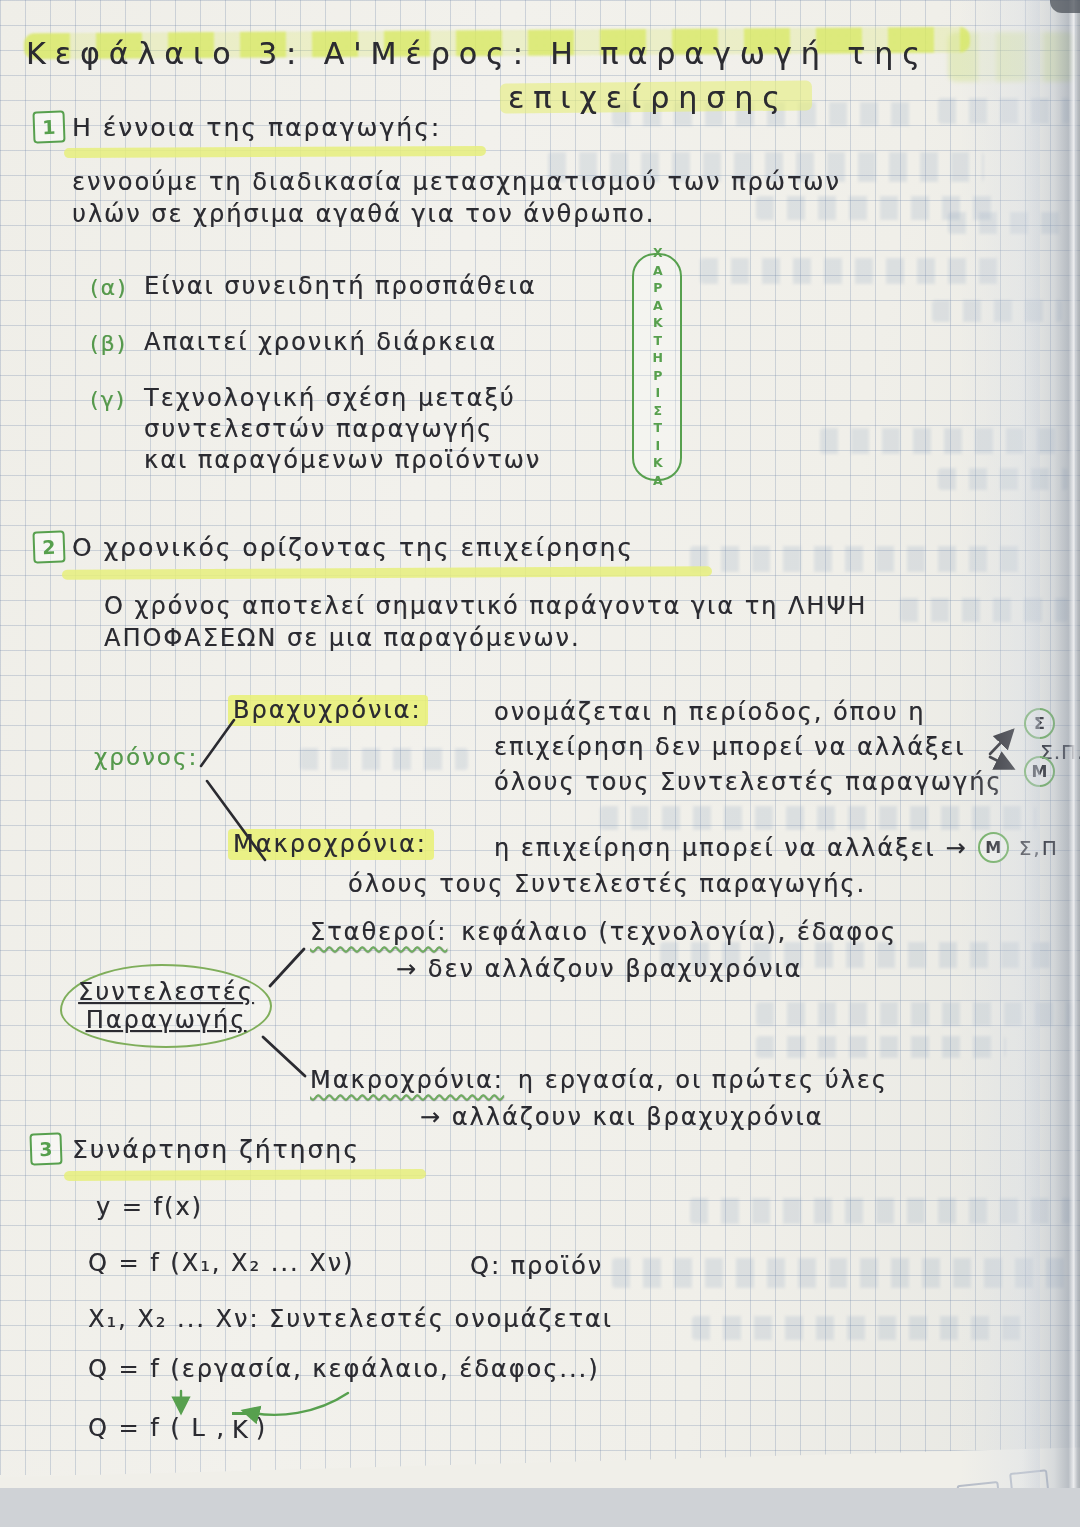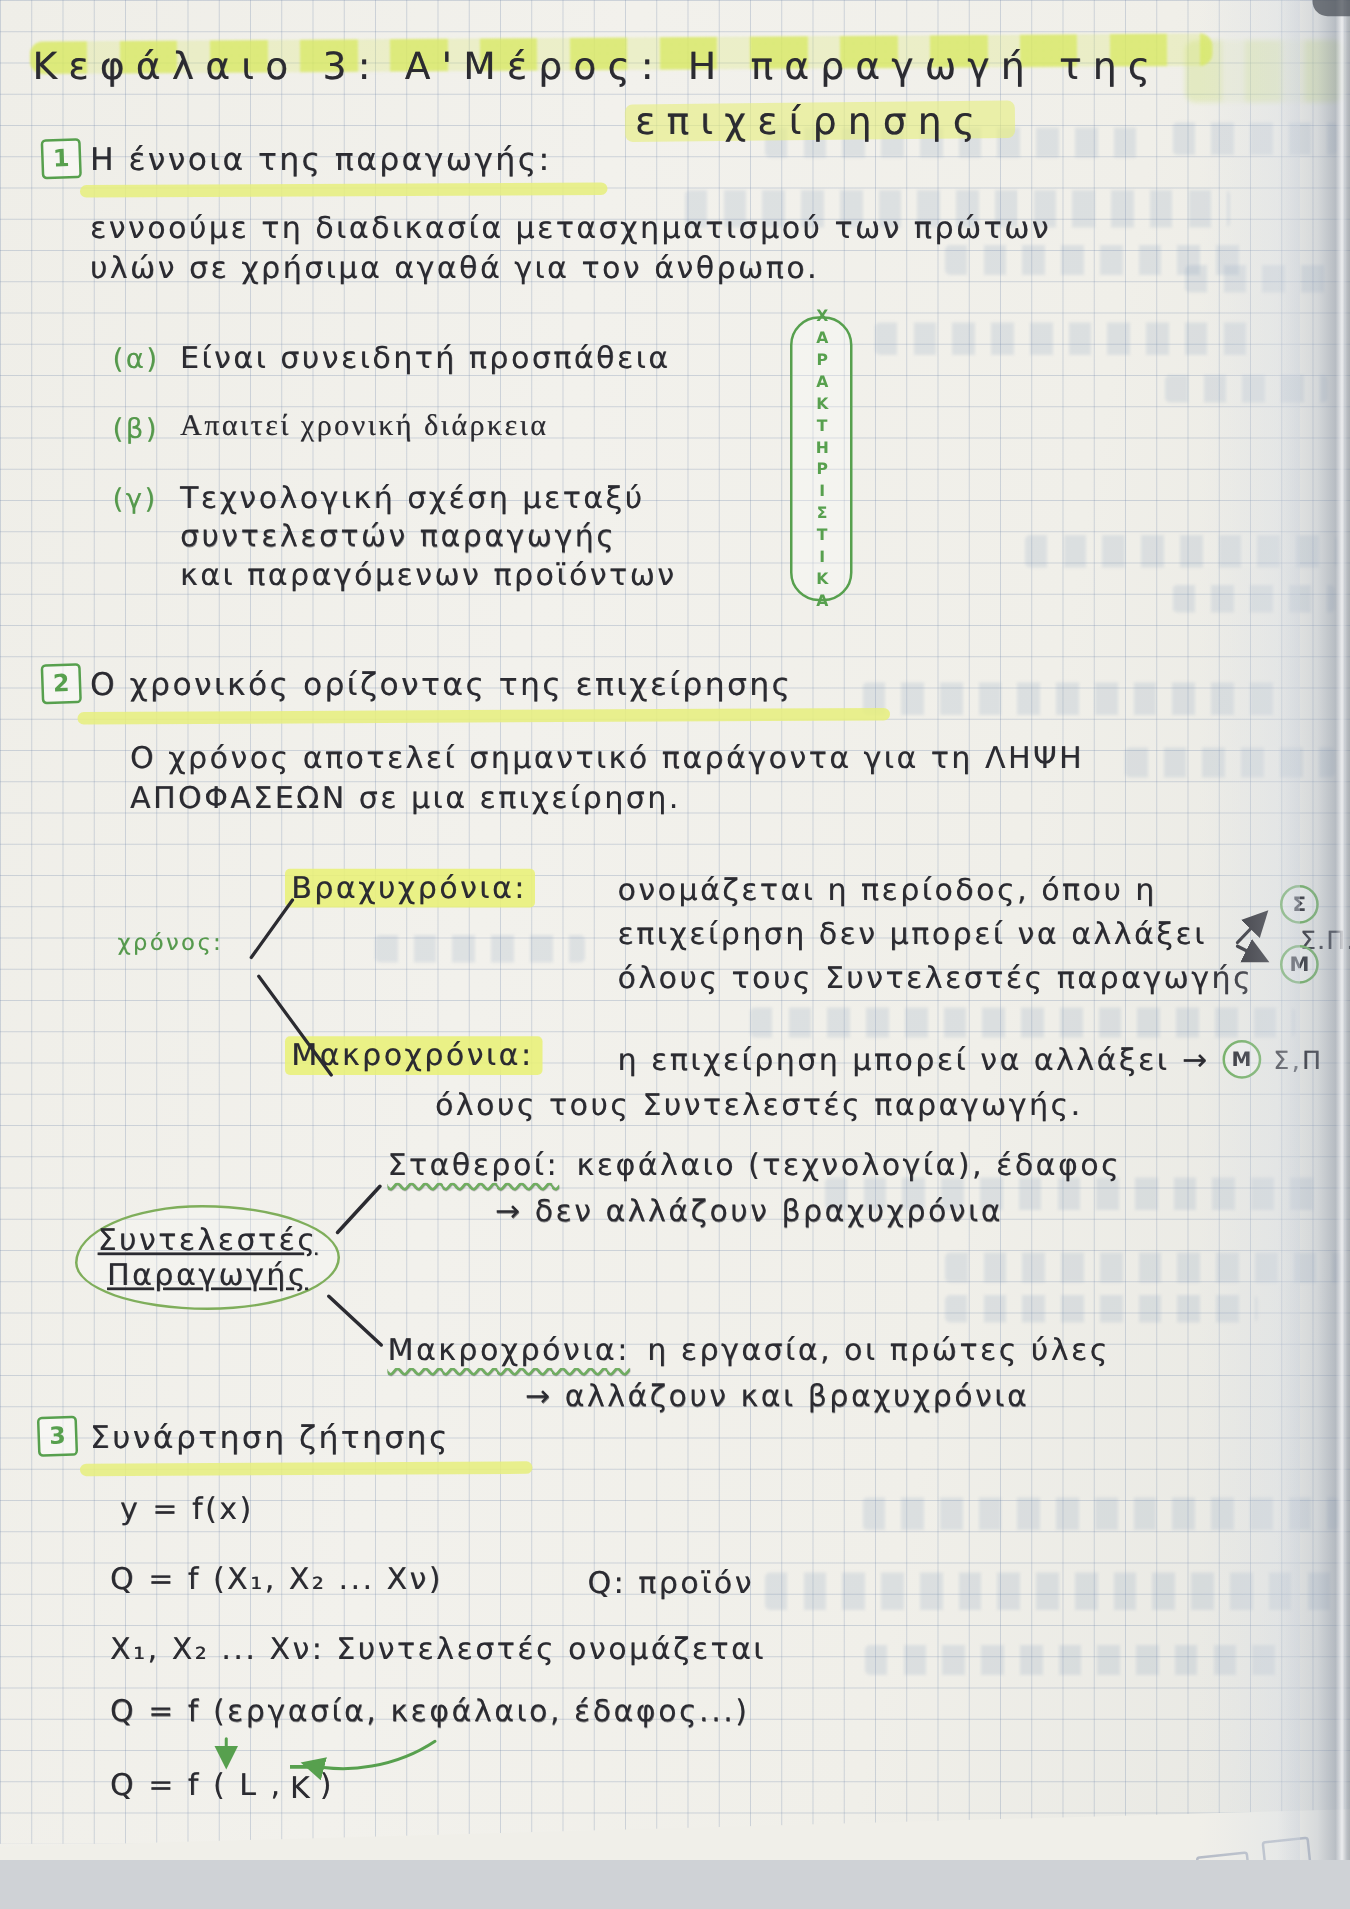--- a/index.html
+++ b/index.html
@@ -97,37 +97,37 @@
 
   <div class="numbox" style="left:33px;top:111px;">1</div>
   <div class="hl-strip" style="left:64px;top:147px;width:422px;height:10px;transform:rotate(-0.3deg);"></div>
   <div class="hw" style="left:72px;top:113px;font-size:25px;">Η έννοια της παραγωγής:</div>
   <div class="hw" style="left:72px;top:168px;">εννοούμε τη διαδικασία μετασχηματισμού των πρώτων</div>
   <div class="hw" style="left:72px;top:200px;">υλών σε χρήσιμα αγαθά για τον άνθρωπο.</div>
 
   <div class="hw green" style="left:90px;top:275px;font-size:22px;">(α)</div>
   <div class="hw" style="left:144px;top:272px;">Είναι συνειδητή προσπάθεια</div>
   <div class="hw green" style="left:90px;top:331px;font-size:22px;">(β)</div>
-  <div class="hw" style="left:144px;top:328px;font-family:Liberation Serif, serif;">Απαιτεί χρονική διάρκεια</div>
+  <div class="hw" style="left:144px;top:328px;">Απαιτεί χρονική διάρκεια</div>
   <div class="hw green" style="left:90px;top:387px;font-size:22px;">(γ)</div>
   <div class="hw" style="left:144px;top:415px;">συντελεστών παραγωγής</div>
   <div class="hw" style="left:144px;top:384px;">Τεχνολογική σχέση μεταξύ</div>
   <div class="hw" style="left:144px;top:446px;">και παραγόμενων προϊόντων</div>
 
   <div class="vbubble">
     <div class="vword">ΧΑΡΑΚΤΗΡΙΣΤΙΚΑ</div>
   </div>
 
   <div class="numbox" style="left:33px;top:531px;">2</div>
   <div class="hl-strip" style="left:62px;top:568px;width:650px;height:10px;transform:rotate(-0.3deg);"></div>
   <div class="hw" style="left:72px;top:533px;font-size:25px;">Ο χρονικός ορίζοντας της επιχείρησης</div>
   <div class="hw" style="left:104px;top:592px;">Ο χρόνος αποτελεί σημαντικό παράγοντα για τη ΛΗΨΗ</div>
-  <div class="hw" style="left:104px;top:624px;">ΑΠΟΦΑΣΕΩΝ σε μια επιχείρηση.</div>
-
-  <div class="hw green" style="left:94px;top:744px;font-size:18px;">χρόνος:</div>
+  <div class="hw" style="left:104px;top:624px;">ΑΠΟΦΑΣΕΩΝ σε μια παραγόμενων.</div>
+
+  <div class="hw green" style="left:94px;top:744px;font-size:23px;">χρόνος:</div>
 
   <div class="hw" style="left:228px;top:696px;">
     <span class="hl-bg">Βραχυχρόνια:</span>
   </div>
   <div class="hw" style="left:494px;top:698px;">ονομάζεται η περίοδος, όπου η</div>
   <div class="hw" style="left:494px;top:733px;">επιχείρηση δεν μπορεί να αλλάξει</div>
   <div class="hw" style="left:494px;top:768px;">όλους τους Συντελεστές παραγωγής</div>
   <div class="circ abs" style="left:1024px;top:708px;">Σ</div>
   <div class="hw" style="left:1040px;top:740px;font-size:20px;letter-spacing:1px;">Σ.Π.</div>
   <div class="circ abs" style="left:1024px;top:756px;">Μ</div>

